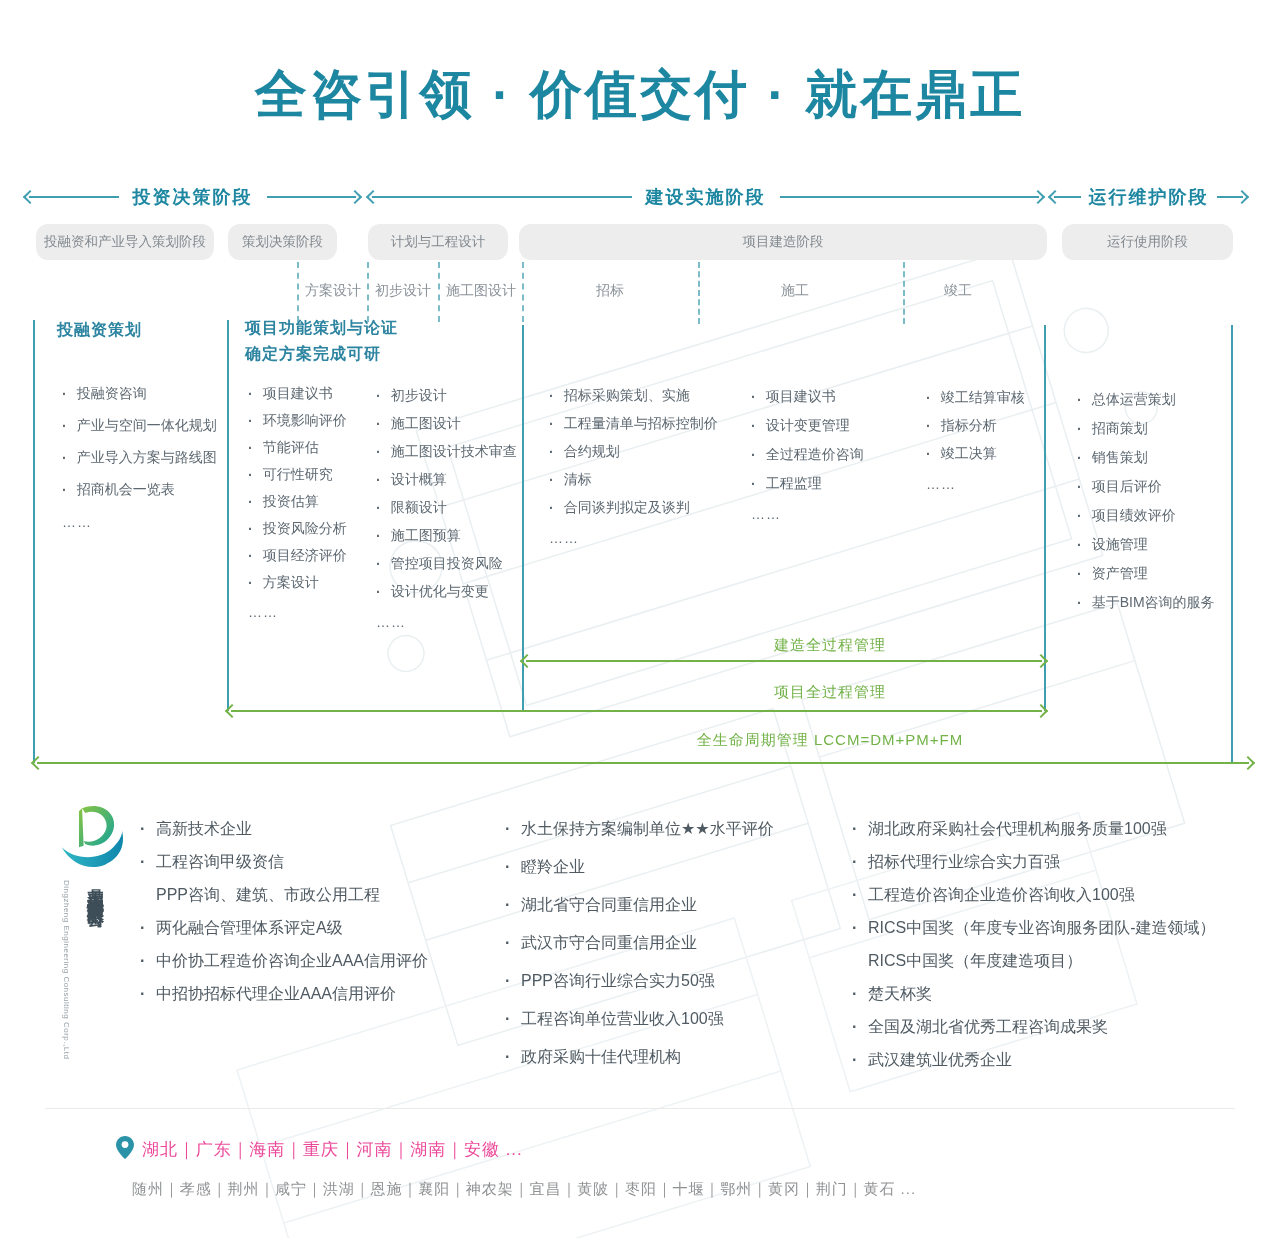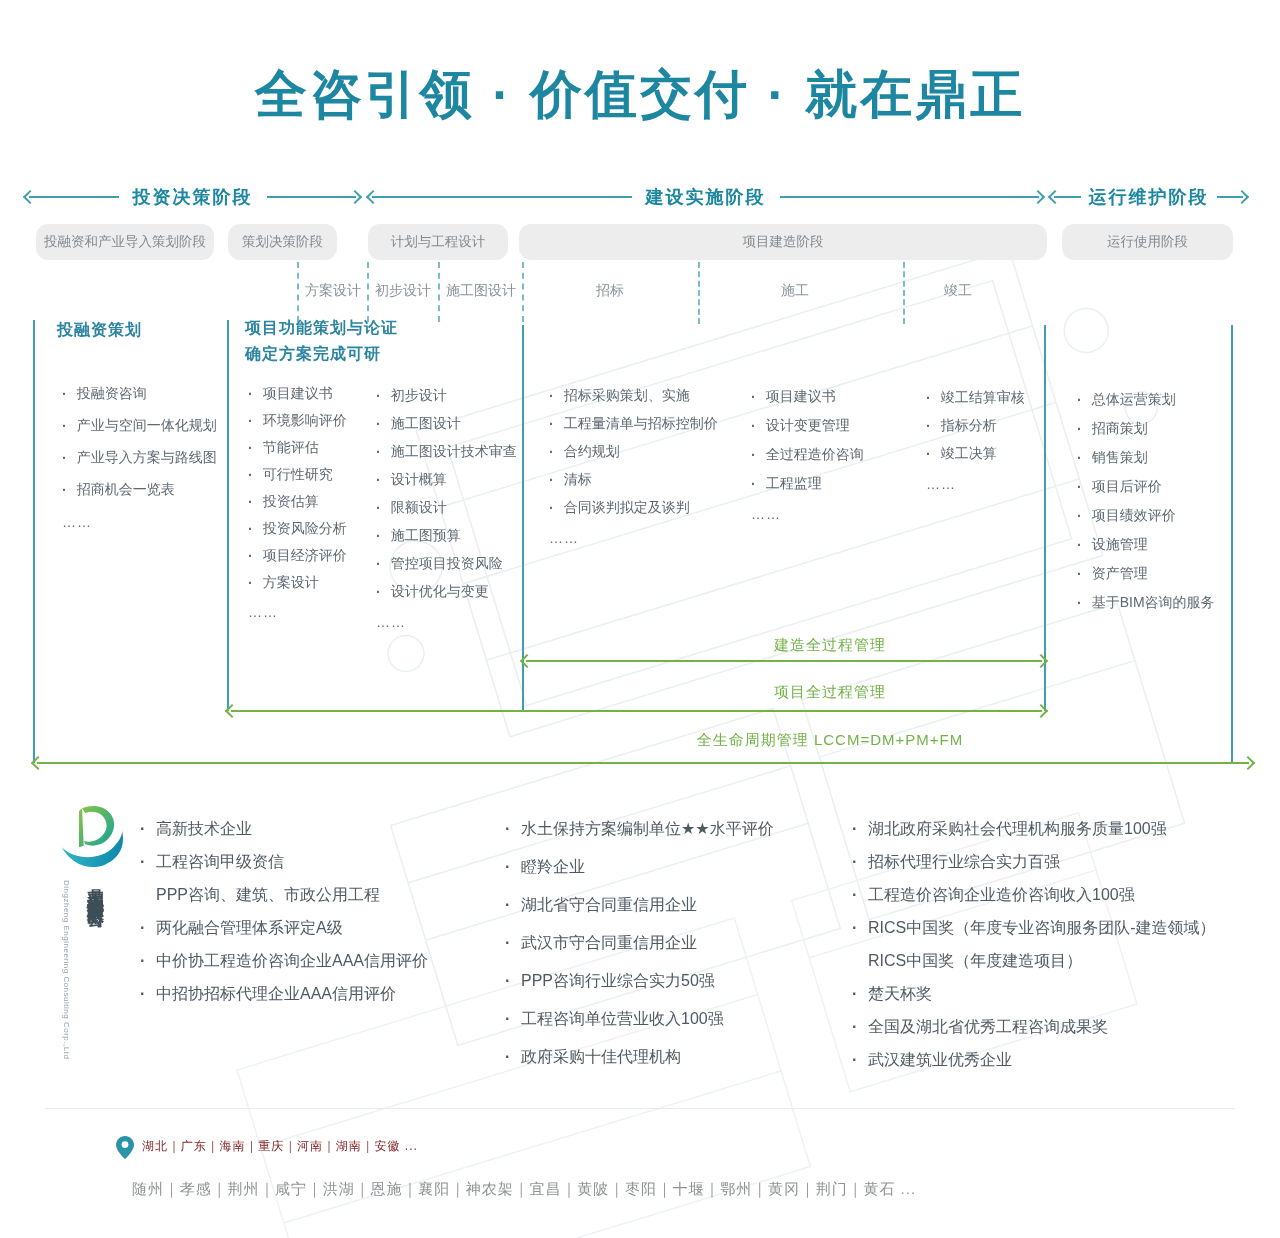--- a/index.html
+++ b/index.html
@@ -41,21 +41,21 @@
   .g-label{position:absolute;transform:translateX(-50%);font-size:15px;color:var(--green);white-space:nowrap;letter-spacing:1px}
   
   .cert{position:absolute;font-size:16px;color:var(--cert)}
   .cert ul{list-style:none;margin:0;padding:0}
   .cert li{display:flex;white-space:nowrap}
   .lhA li{line-height:33px}.lhB li{line-height:38px}
   .cd{width:16px;flex:none;font-weight:700}
   .cn-name{position:absolute;writing-mode:vertical-rl;font-size:17px;font-weight:800;color:#3e4e59;letter-spacing:2px}
   .en-name{position:absolute;writing-mode:vertical-rl;font-size:8px;color:#97a1a8;letter-spacing:.5px}
   .hr{position:absolute;height:1px;background:#eaeaea}
-  .loc1{position:absolute;font-size:12px;color:#7f1d1d;letter-spacing:1px;white-space:nowrap}
+  .loc1{position:absolute;font-size:17px;color:#ec4899;letter-spacing:1px;white-space:nowrap}
   .loc2{position:absolute;font-size:15px;color:#8f9294;letter-spacing:1px;white-space:nowrap}
 </style>
 </head>
 <body>
 
 <div class="canvas">
 
   <svg class="bg" width="1280" height="1238" viewBox="0 0 1280 1238">
     <g fill="none" stroke="#eaeff1" stroke-width="1.5" transform="rotate(-17 780 560)">
       <rect x="470" y="330" width="620" height="320"></rect>

